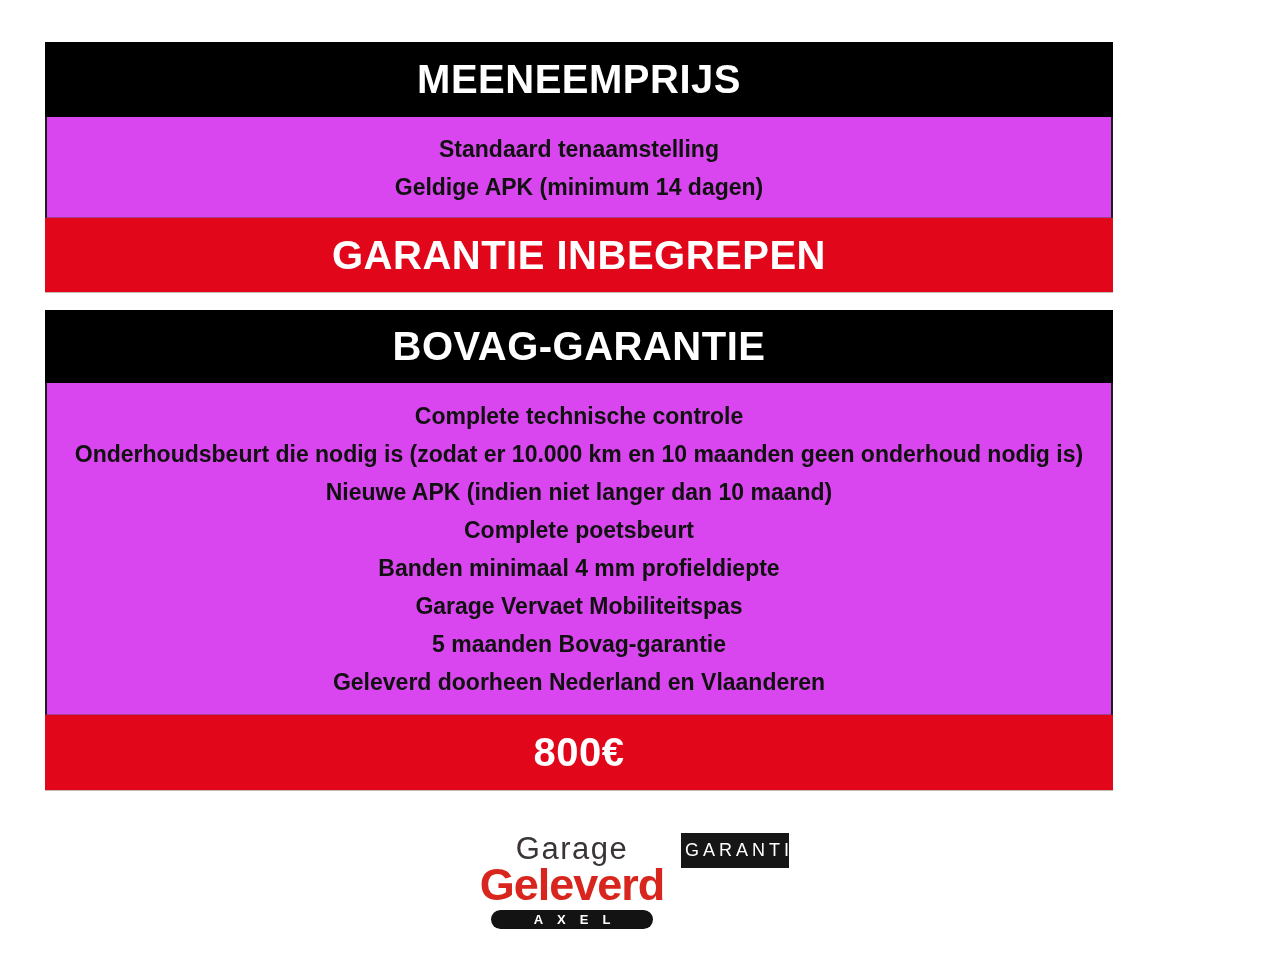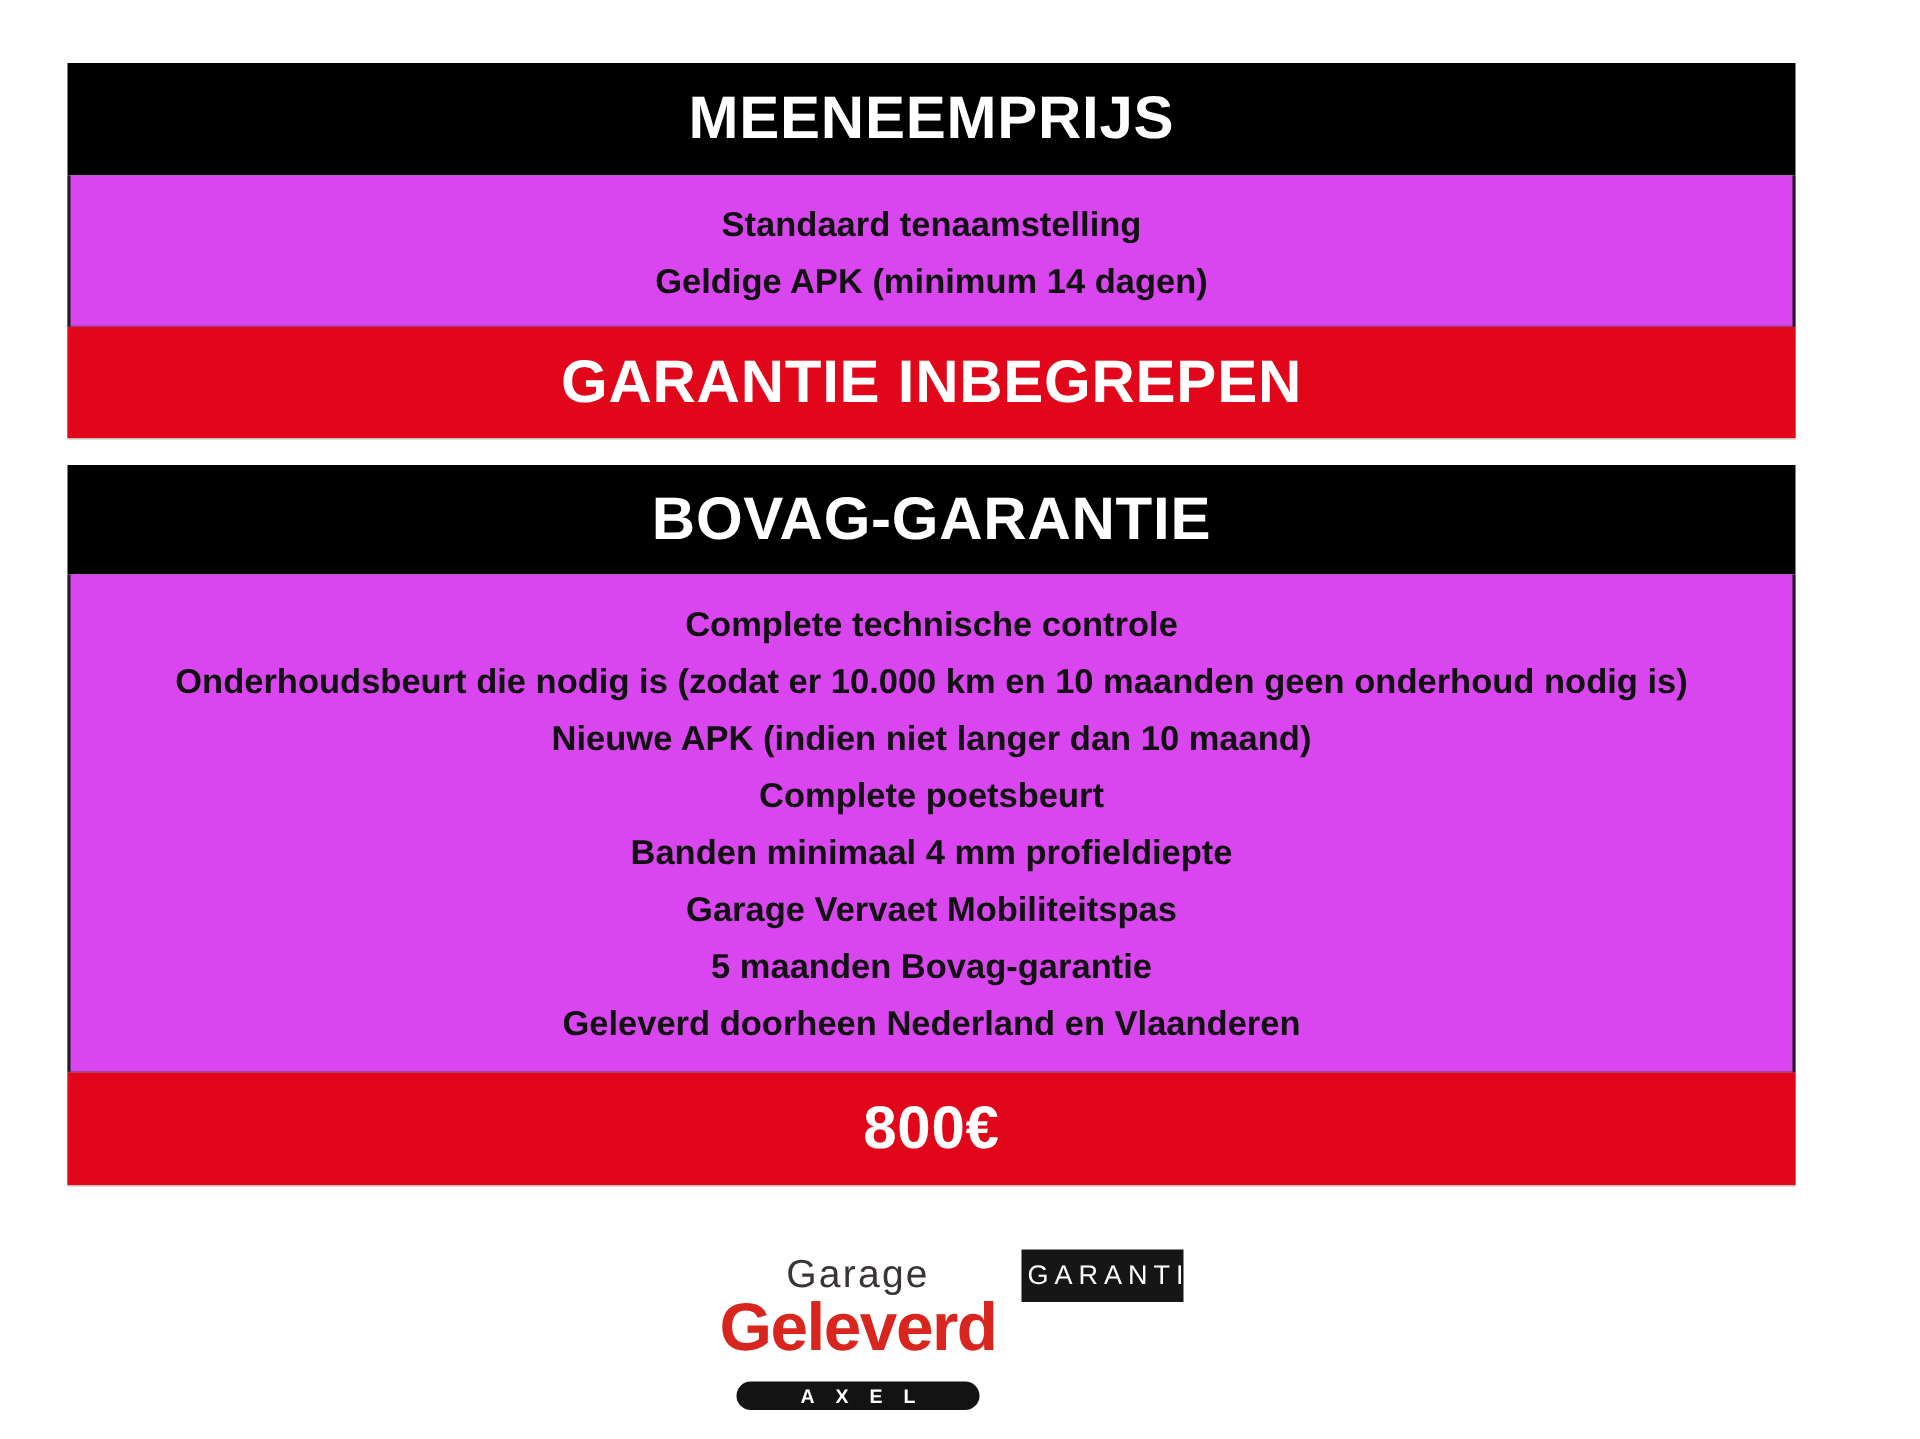--- a/index.html
+++ b/index.html
@@ -15,21 +15,21 @@
   html, body {
     margin: 0; padding: 0;
     width: 1280px; height: 959px;
     background: #ffffff;
     font-family: "Liberation Sans", sans-serif;
     overflow: hidden;
   }
   .sheet {
     position: absolute;
     left: 45px; top: 42px;
-    width: 1152px;
+    width: 1068px;
   }
   .bar {
     display: flex; align-items: center; justify-content: center;
     width: 100%;
   }
   .bar-text {
     color: #ffffff;
     font-size: 40px;
     font-weight: 700;
     letter-spacing: 0.5px;
@@ -70,35 +70,35 @@
     display: flex;
     align-items: flex-start;
     justify-content: center;
     gap: 28px;
   }
   .garage-logo {
     width: 162px;
     display: flex; flex-direction: column; align-items: center;
   }
   .garage-top {
-    font-size: 26px;
+    font-size: 31px;
     color: #3a3434;
     letter-spacing: 1.5px;
     line-height: 32px;
   }
   .garage-name {
     font-size: 45px;
     font-weight: 700;
     color: var(--vervaet-red);
     line-height: 44px;
     letter-spacing: -1px;
     margin-top: -2px;
   }
   .garage-badge {
-    margin-top: 14px;
+    margin-top: 3px;
     width: 162px; height: 19px;
     background: #131313;
     border-radius: 10px;
     color: #ffffff;
     font-size: 13px;
     font-weight: 700;
     letter-spacing: 14px;
     padding-left: 14px; 
     display: flex; align-items: center; justify-content: center;
     line-height: 19px;

